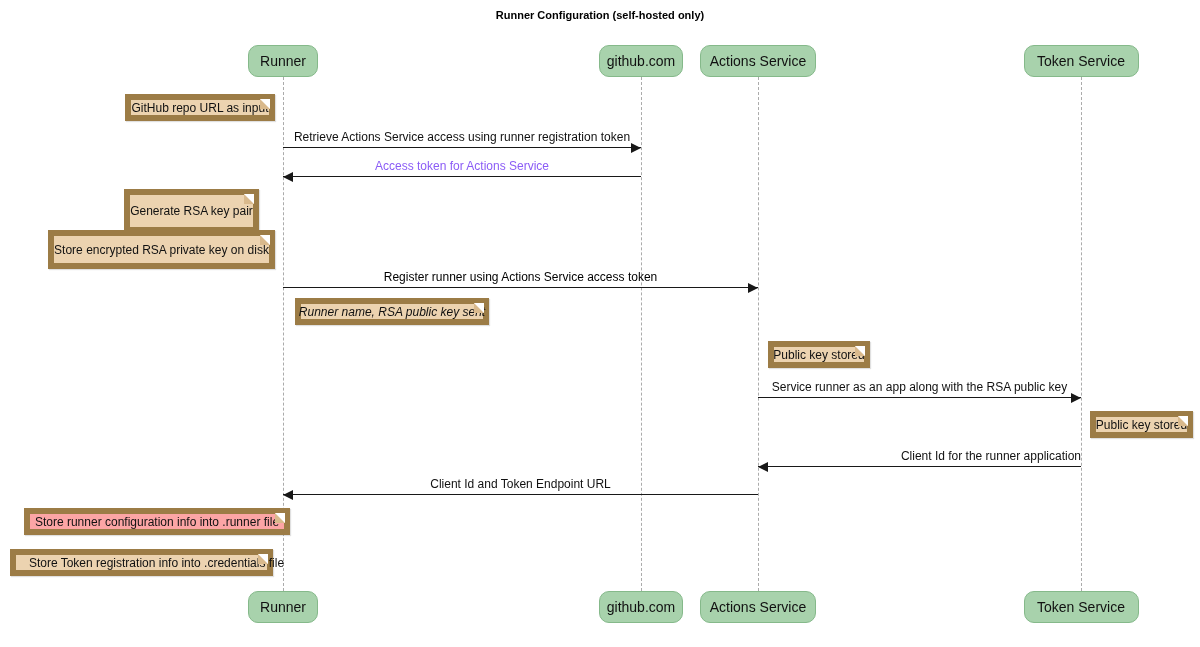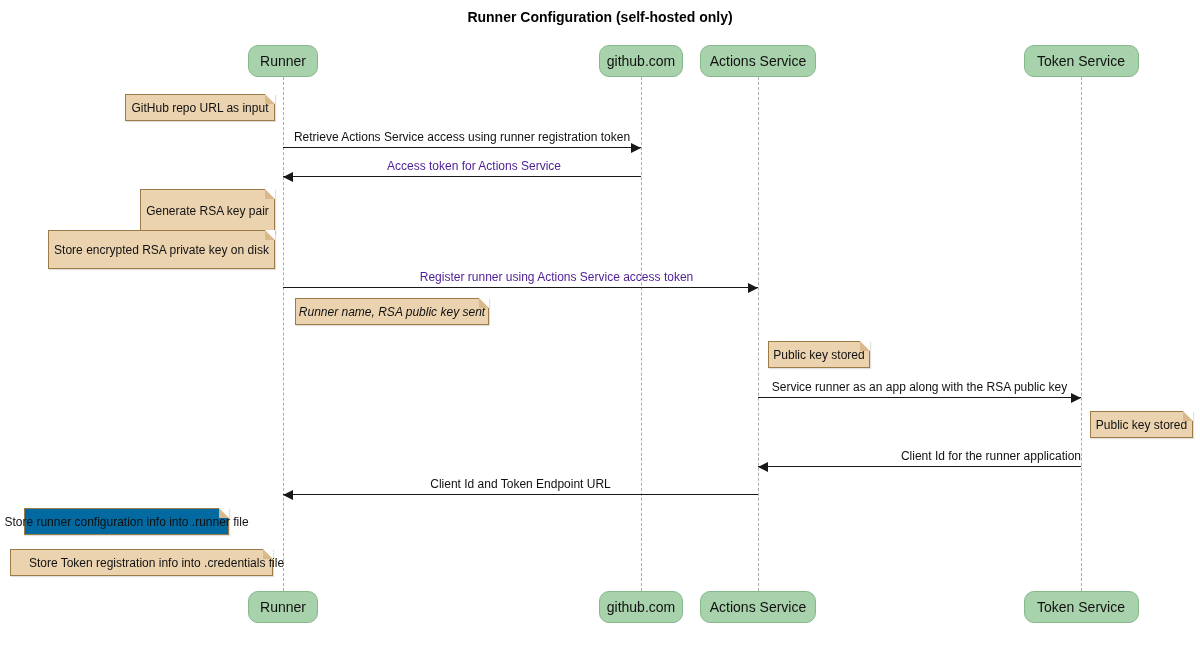--- a/index.html
+++ b/index.html
@@ -14,21 +14,21 @@
     height: 647px;
     background: #ffffff;
     overflow: hidden;
   }
   .diagram-title {
     position: absolute;
     left: 0;
     right: 0;
     top: 9px;
     text-align: center;
-    font-size: 14px;
+    font-size: 11px;
     font-weight: bold;
     color: #000000;
   }
   .participant-box {
     position: absolute;
     height: 32px;
     border-radius: 10px;
     display: flex;
     align-items: center;
     justify-content: center;
@@ -65,21 +65,21 @@
   .msg-label {
     position: absolute;
     text-align: center;
     font-size: 12px;
     color: #111111;
     white-space: nowrap;
   }
   .note {
     position: absolute;
     box-sizing: border-box;
-    border: 1px solid #6d28d9;
+    border: 6px solid #6d28d9;
     display: flex;
     align-items: center;
     justify-content: center;
     font-size: 12px;
     color: #111111;
     white-space: nowrap;
     box-shadow: 1px 1px 1px rgba(0,0,0,0.12);
   }
   .note .fold {
     position: absolute;
@@ -100,44 +100,44 @@
     <div class="lifeline" style="left: 641px; top: 77px; height: 514px; border-left-color: rgb(171, 171, 171);"></div>
     <div class="lifeline" style="left: 758px; top: 77px; height: 514px; border-left-color: rgb(171, 171, 171);"></div>
     <div class="lifeline" style="left: 1081px; top: 77px; height: 514px; border-left-color: rgb(171, 171, 171);"></div>
     <div class="msg-line" style="left: 283px; top: 147px; width: 358px; border-top-color: rgb(24, 24, 24);">
       <div class="msg-arrowhead right"></div>
     </div>
     <div class="msg-label" style="left: 283px; top: 130px; width: 358px; color: rgb(17, 17, 17);">Retrieve Actions Service access using runner registration token</div>
     <div class="msg-line" style="left: 283px; top: 176px; width: 358px; border-top-color: rgb(24, 24, 24);">
       <div class="msg-arrowhead left"></div>
     </div>
-    <div class="msg-label" style="left: 295px; top: 159px; width: 358px; color: #4c1d95;">Access token for Actions Service</div>
+    <div class="msg-label" style="left: 283px; top: 159px; width: 358px; color: #8b5cf6;">Access token for Actions Service</div>
     <div class="msg-line" style="left: 283px; top: 287px; width: 475px; border-top-color: rgb(24, 24, 24);">
       <div class="msg-arrowhead right"></div>
     </div>
-    <div class="msg-label" style="left: 283px; top: 270px; width: 475px; color: #4c1d95; padding-left: 36px;">Register runner using Actions Service access token</div>
+    <div class="msg-label" style="left: 283px; top: 270px; width: 475px; color: #000000;">Register runner using Actions Service access token</div>
     <div class="msg-line" style="left: 758px; top: 397px; width: 323px; border-top-color: rgb(24, 24, 24);">
       <div class="msg-arrowhead right"></div>
     </div>
     <div class="msg-label" style="left: 758px; top: 380px; width: 323px; color: rgb(17, 17, 17);">Service runner as an app along with the RSA public key</div>
     <div class="msg-line" style="left: 758px; top: 466px; width: 323px; border-top-color: rgb(24, 24, 24);">
       <div class="msg-arrowhead left"></div>
     </div>
     <div class="msg-label" style="left: 758px; top: 449px; width: 323px; color: rgb(17, 17, 17); text-align: right;">Client Id for the runner application</div>
     <div class="msg-line" style="left: 283px; top: 494px; width: 475px; border-top-color: rgb(24, 24, 24);">
       <div class="msg-arrowhead left"></div>
     </div>
     <div class="msg-label" style="left: 283px; top: 477px; width: 475px; color: rgb(17, 17, 17);">Client Id and Token Endpoint URL</div>
     <div class="note" style="left: 125px; top: 94px; width: 150px; height: 27px; background: rgb(236, 211, 176); border-color: rgb(156, 124, 70); color: rgb(17, 17, 17);">GitHub repo URL as input<div class="fold" style="border-color: rgb(255, 255, 255) rgb(255, 255, 255) rgb(217, 185, 140) rgb(217, 185, 140);"></div></div>
-    <div class="note" style="left: 140px; top: 189px; width: 135px; height: 44px; background: rgb(236, 211, 176); border-color: rgb(156, 124, 70); color: rgb(17, 17, 17);">Generate RSA key pair<div class="fold" style="border-color: rgb(255, 255, 255) rgb(255, 255, 255) rgb(217, 185, 140) rgb(217, 185, 140);"></div></div>
+    <div class="note" style="left: 124px; top: 189px; width: 135px; height: 44px; background: rgb(236, 211, 176); border-color: rgb(156, 124, 70); color: rgb(17, 17, 17);">Generate RSA key pair<div class="fold" style="border-color: rgb(255, 255, 255) rgb(255, 255, 255) rgb(217, 185, 140) rgb(217, 185, 140);"></div></div>
     <div class="note" style="left: 48px; top: 230px; width: 227px; height: 39px; background: rgb(236, 211, 176); border-color: rgb(156, 124, 70); color: rgb(17, 17, 17);">Store encrypted RSA private key on disk<div class="fold" style="border-color: rgb(255, 255, 255) rgb(255, 255, 255) rgb(217, 185, 140) rgb(217, 185, 140);"></div></div>
     <div class="note" style="left: 295px; top: 298px; width: 194px; height: 27px; background: rgb(236, 211, 176); border-color: rgb(156, 124, 70); color: rgb(17, 17, 17); font-style: italic;">Runner name, RSA public key sent<div class="fold" style="border-color: rgb(255, 255, 255) rgb(255, 255, 255) rgb(217, 185, 140) rgb(217, 185, 140);"></div></div>
     <div class="note" style="left: 768px; top: 341px; width: 102px; height: 27px; background: rgb(236, 211, 176); border-color: rgb(156, 124, 70); color: rgb(17, 17, 17);">Public key stored<div class="fold" style="border-color: rgb(255, 255, 255) rgb(255, 255, 255) rgb(217, 185, 140) rgb(217, 185, 140);"></div></div>
     <div class="note" style="left: 1090px; top: 411px; width: 103px; height: 27px; background: rgb(236, 211, 176); border-color: rgb(156, 124, 70); color: rgb(17, 17, 17);">Public key stored<div class="fold" style="border-color: rgb(255, 255, 255) rgb(255, 255, 255) rgb(217, 185, 140) rgb(217, 185, 140);"></div></div>
-    <div class="note" style="left: 24px; top: 508px; width: 205px; height: 27px; background: #0369a1; border-color: rgb(156, 124, 70); color: rgb(17, 17, 17);">Store runner configuration info into .runner file<div class="fold" style="border-color: rgb(255, 255, 255) rgb(255, 255, 255) rgb(217, 185, 140) rgb(217, 185, 140);"></div></div>
+    <div class="note" style="left: 24px; top: 508px; width: 266px; height: 27px; background: #fca5a5; border-color: rgb(156, 124, 70); color: rgb(17, 17, 17);">Store runner configuration info into .runner file<div class="fold" style="border-color: rgb(255, 255, 255) rgb(255, 255, 255) rgb(217, 185, 140) rgb(217, 185, 140);"></div></div>
     <div class="note" style="left: 10px; top: 549px; width: 263px; height: 27px; background: rgb(236, 211, 176); border-color: rgb(156, 124, 70); color: rgb(17, 17, 17); padding-left: 30px;">Store Token registration info into .credentials file<div class="fold" style="border-color: rgb(255, 255, 255) rgb(255, 255, 255) rgb(217, 185, 140) rgb(217, 185, 140);"></div></div>
     <div class="participant-box" style="left: 248px; top: 45px; width: 70px; background: rgb(168, 210, 172); border: 1px solid rgb(133, 185, 138); color: rgb(17, 17, 17);">Runner</div>
     <div class="participant-box" style="left: 248px; top: 591px; width: 70px; background: rgb(168, 210, 172); border: 1px solid rgb(133, 185, 138); color: rgb(17, 17, 17);">Runner</div>
     <div class="participant-box" style="left: 599px; top: 45px; width: 84px; background: rgb(168, 210, 172); border: 1px solid rgb(133, 185, 138); color: rgb(17, 17, 17);">github.com</div>
     <div class="participant-box" style="left: 599px; top: 591px; width: 84px; background: rgb(168, 210, 172); border: 1px solid rgb(133, 185, 138); color: rgb(17, 17, 17);">github.com</div>
     <div class="participant-box" style="left: 700px; top: 45px; width: 116px; background: rgb(168, 210, 172); border: 1px solid rgb(133, 185, 138); color: rgb(17, 17, 17);">Actions Service</div>
     <div class="participant-box" style="left: 700px; top: 591px; width: 116px; background: rgb(168, 210, 172); border: 1px solid rgb(133, 185, 138); color: rgb(17, 17, 17);">Actions Service</div>
     <div class="participant-box" style="left: 1023.5px; top: 45px; width: 115px; background: rgb(168, 210, 172); border: 1px solid rgb(133, 185, 138); color: rgb(17, 17, 17);">Token Service</div>
     <div class="participant-box" style="left: 1023.5px; top: 591px; width: 115px; background: rgb(168, 210, 172); border: 1px solid rgb(133, 185, 138); color: rgb(17, 17, 17);">Token Service</div>
   </div>

